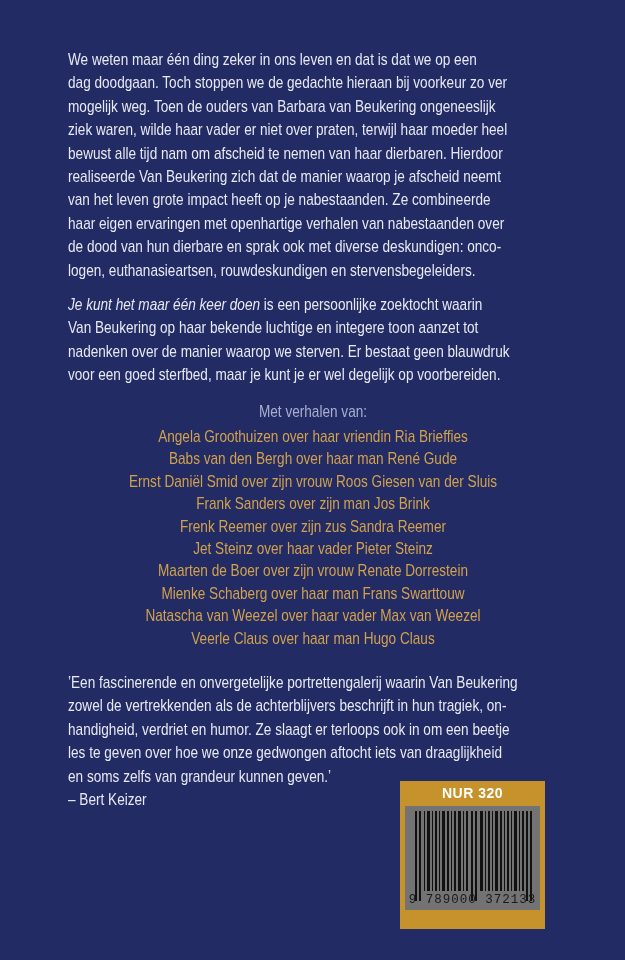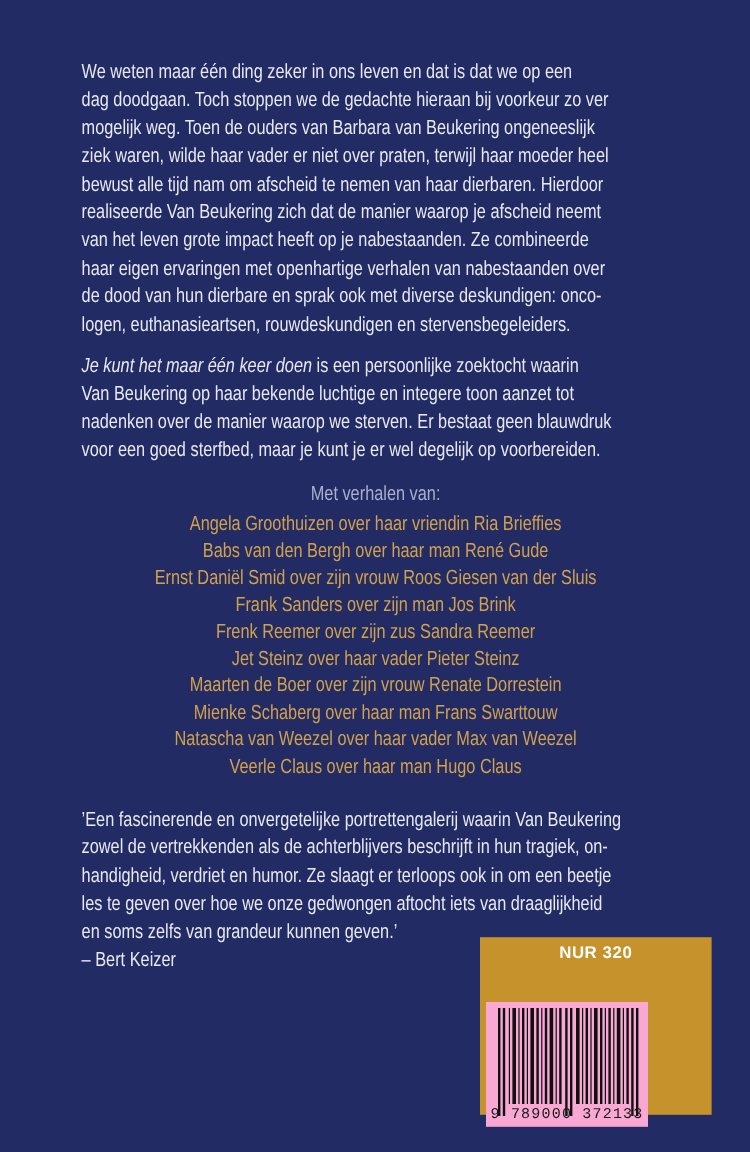--- a/index.html
+++ b/index.html
@@ -63,40 +63,38 @@
     white-space: nowrap;
   }
   
   .barcode-block {
     position: absolute;
     left: 400px;
     top: 781px;
     width: 145px;
     height: 148px;
     background: #c5922b;
-    padding-left: 48px;
   }
   .nur-label {
     position: absolute;
     left: 0; top: 4px;
     width: 100%;
     text-align: center;
     color: #ffffff;
     font-size: 14px;
     font-weight: bold;
     letter-spacing: 0.5px;
   }
   .barcode-white {
     position: absolute;
     left: 5px;
     top: 25px;
     width: 135px;
     height: 104px;
-    background: #f9a8d4;
-    margin-top: 29px;
+    background: #737373;
   }
   .barcode-svg {
     position: absolute;
     left: 0; top: 0;
     width: 135px;
     height: 104px;
   }
   .isbn-digits {
     position: absolute;
     left: 0;

